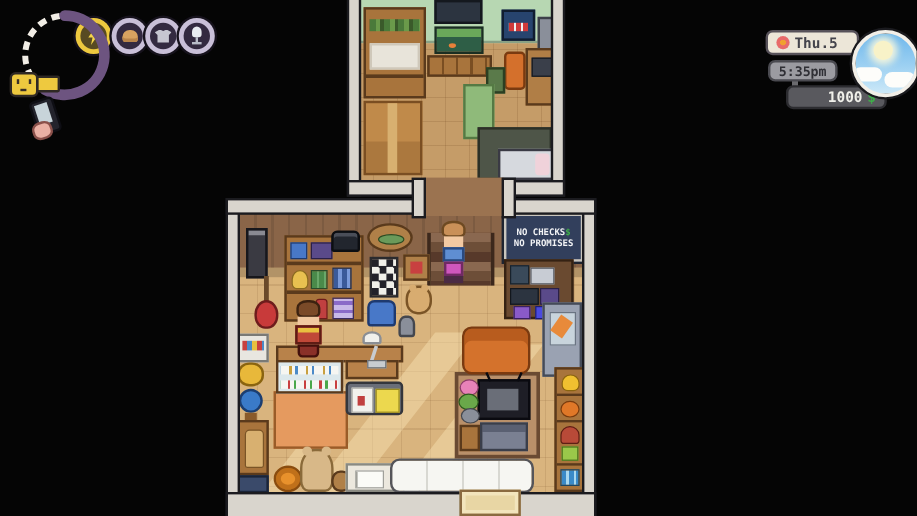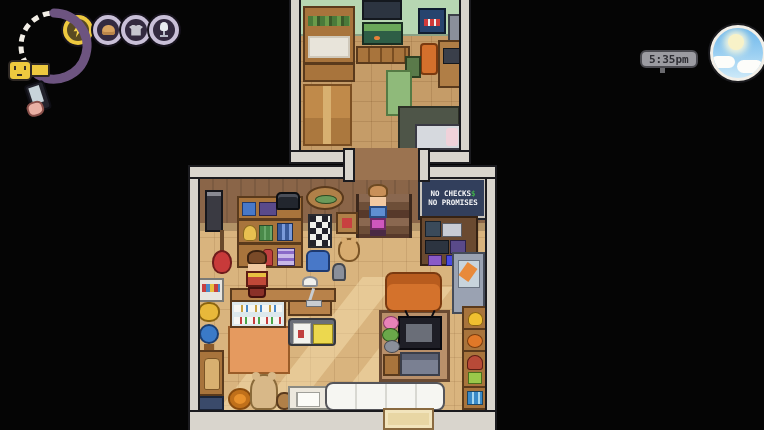--- a/index.html
+++ b/index.html
@@ -278,24 +278,32 @@
       </div>
   </div>
   <div class="badge" style="left:149px;top:15px;">
     <div class="badge-in" style="position:relative;">
       <div style="position:absolute;left:7px;top:3px;width:8px;height:9px;background:#e8ecf0;border-radius:50% 50% 30% 30%;"></div>
       <div style="position:absolute;left:10px;top:12px;width:2px;height:4px;background:#b8bcc8;"></div>
       <div style="position:absolute;left:7px;top:16px;width:8px;height:2px;background:#b8bcc8;"></div>
     </div>
   </div>
 
+  <div class="pill pill-date" style="left:638px;top:25px;width:78px;z-index:60;">
+    <span style="width:11px;height:11px;border-radius:50%;background:radial-gradient(circle at 50% 50%, #f0a030 0 30%, #e86a6a 32% 70%, #c83a52 72%);display:inline-block;"></span>
+    <span>Thu.5</span>
+  </div>
   <div class="weather" style="left:710px;top:25px;z-index:61;">
     <div style="position:absolute;left:15px;top:6px;width:16px;height:16px;border-radius:50%;background:#f8f2c8;box-shadow:0 0 6px 4px rgba(255,250,220,.85);"></div>
     <div class="cloud" style="left:-2px;top:28px;width:24px;height:12px;"></div>
     <div class="cloud" style="left:24px;top:32px;width:26px;height:13px;"></div>
   </div>
   <div class="pill pill-time" style="left:640px;top:50px;width:58px;z-index:60;">
     <span>5:35pm</span>
   </div>
   <div class="f" style="left:660px;top:66px;width:5px;height:7px;background:#6a6a6e;z-index:59;"></div>
   <div class="f" style="left:726px;top:66px;width:5px;height:7px;background:#6a6a6e;z-index:59;"></div>
+  <div class="pill pill-money" style="left:655px;top:71px;width:84px;z-index:60;">
+    <span>1000</span>
+    <span class="dollar">$</span>
+  </div>
 
 </div>
 
 </body></html>

